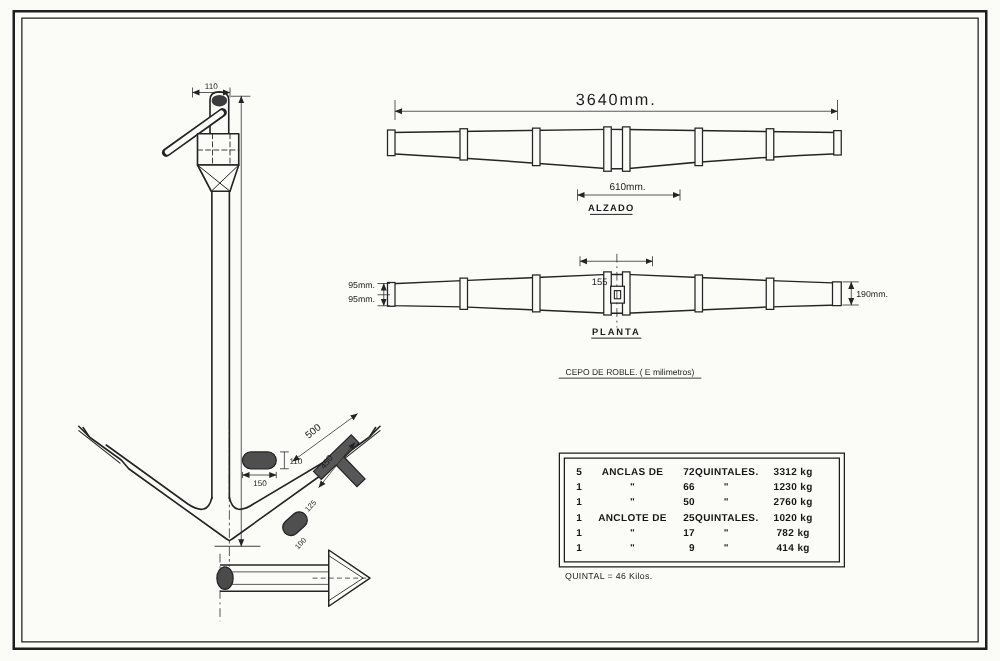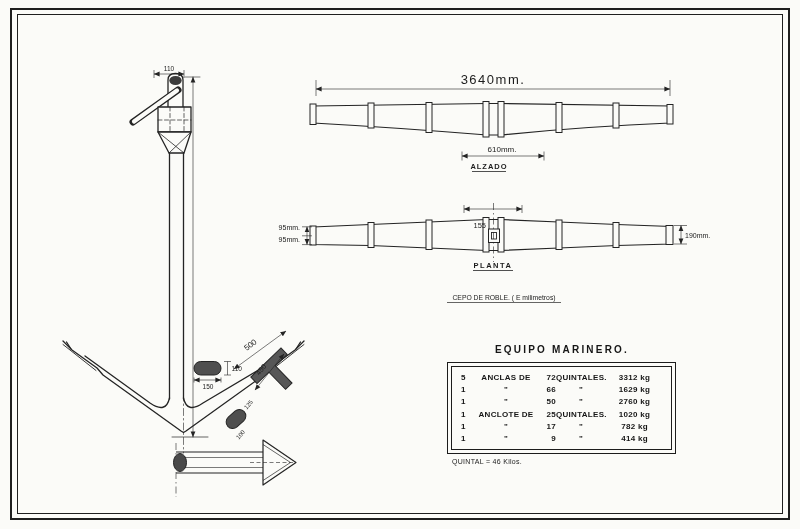--- a/index.html
+++ b/index.html
@@ -209,37 +209,36 @@
 
       <text x="486" y="228" text-anchor="end" font-size="7.5">155</text>
       <text x="300" y="230" text-anchor="end" font-size="7">95mm.</text>
       <text x="300" y="241.5" text-anchor="end" font-size="7">95mm.</text>
       <text x="685" y="237.5" font-size="7">190mm.</text>
       <text x="493" y="268" text-anchor="middle" font-size="7.5" font-weight="bold" letter-spacing="1.5">PLANTA</text>
       <text x="504" y="300" text-anchor="middle" font-size="6.8">CEPO DE ROBLE. ( E milimetros)</text>
     </g>
   </svg>
 
-  <div class="tbl-title">EQUIPO MARINERO.</div>
 
   <div class="tbl-box">
     <div class="tbl-inner">
       <div class="tbl-row">
         <span class="c-qty">5</span>
         <span class="c-name">ANCLAS DE</span>
         <span class="c-size">72</span>
         <span class="c-unit">QUINTALES.</span>
         <span class="c-weight">3312 kg</span>
       </div>
       <div class="tbl-row">
         <span class="c-qty">1</span>
         <span class="c-name">"</span>
         <span class="c-size">66</span>
         <span class="c-unit">"</span>
-        <span class="c-weight">1629 kg</span>
+        <span class="c-weight">1230 kg</span>
       </div>
       <div class="tbl-row">
         <span class="c-qty">1</span>
         <span class="c-name">"</span>
         <span class="c-size">50</span>
         <span class="c-unit">"</span>
         <span class="c-weight">2760 kg</span>
       </div>
       <div class="tbl-row gap">
         <span class="c-qty">1</span>

